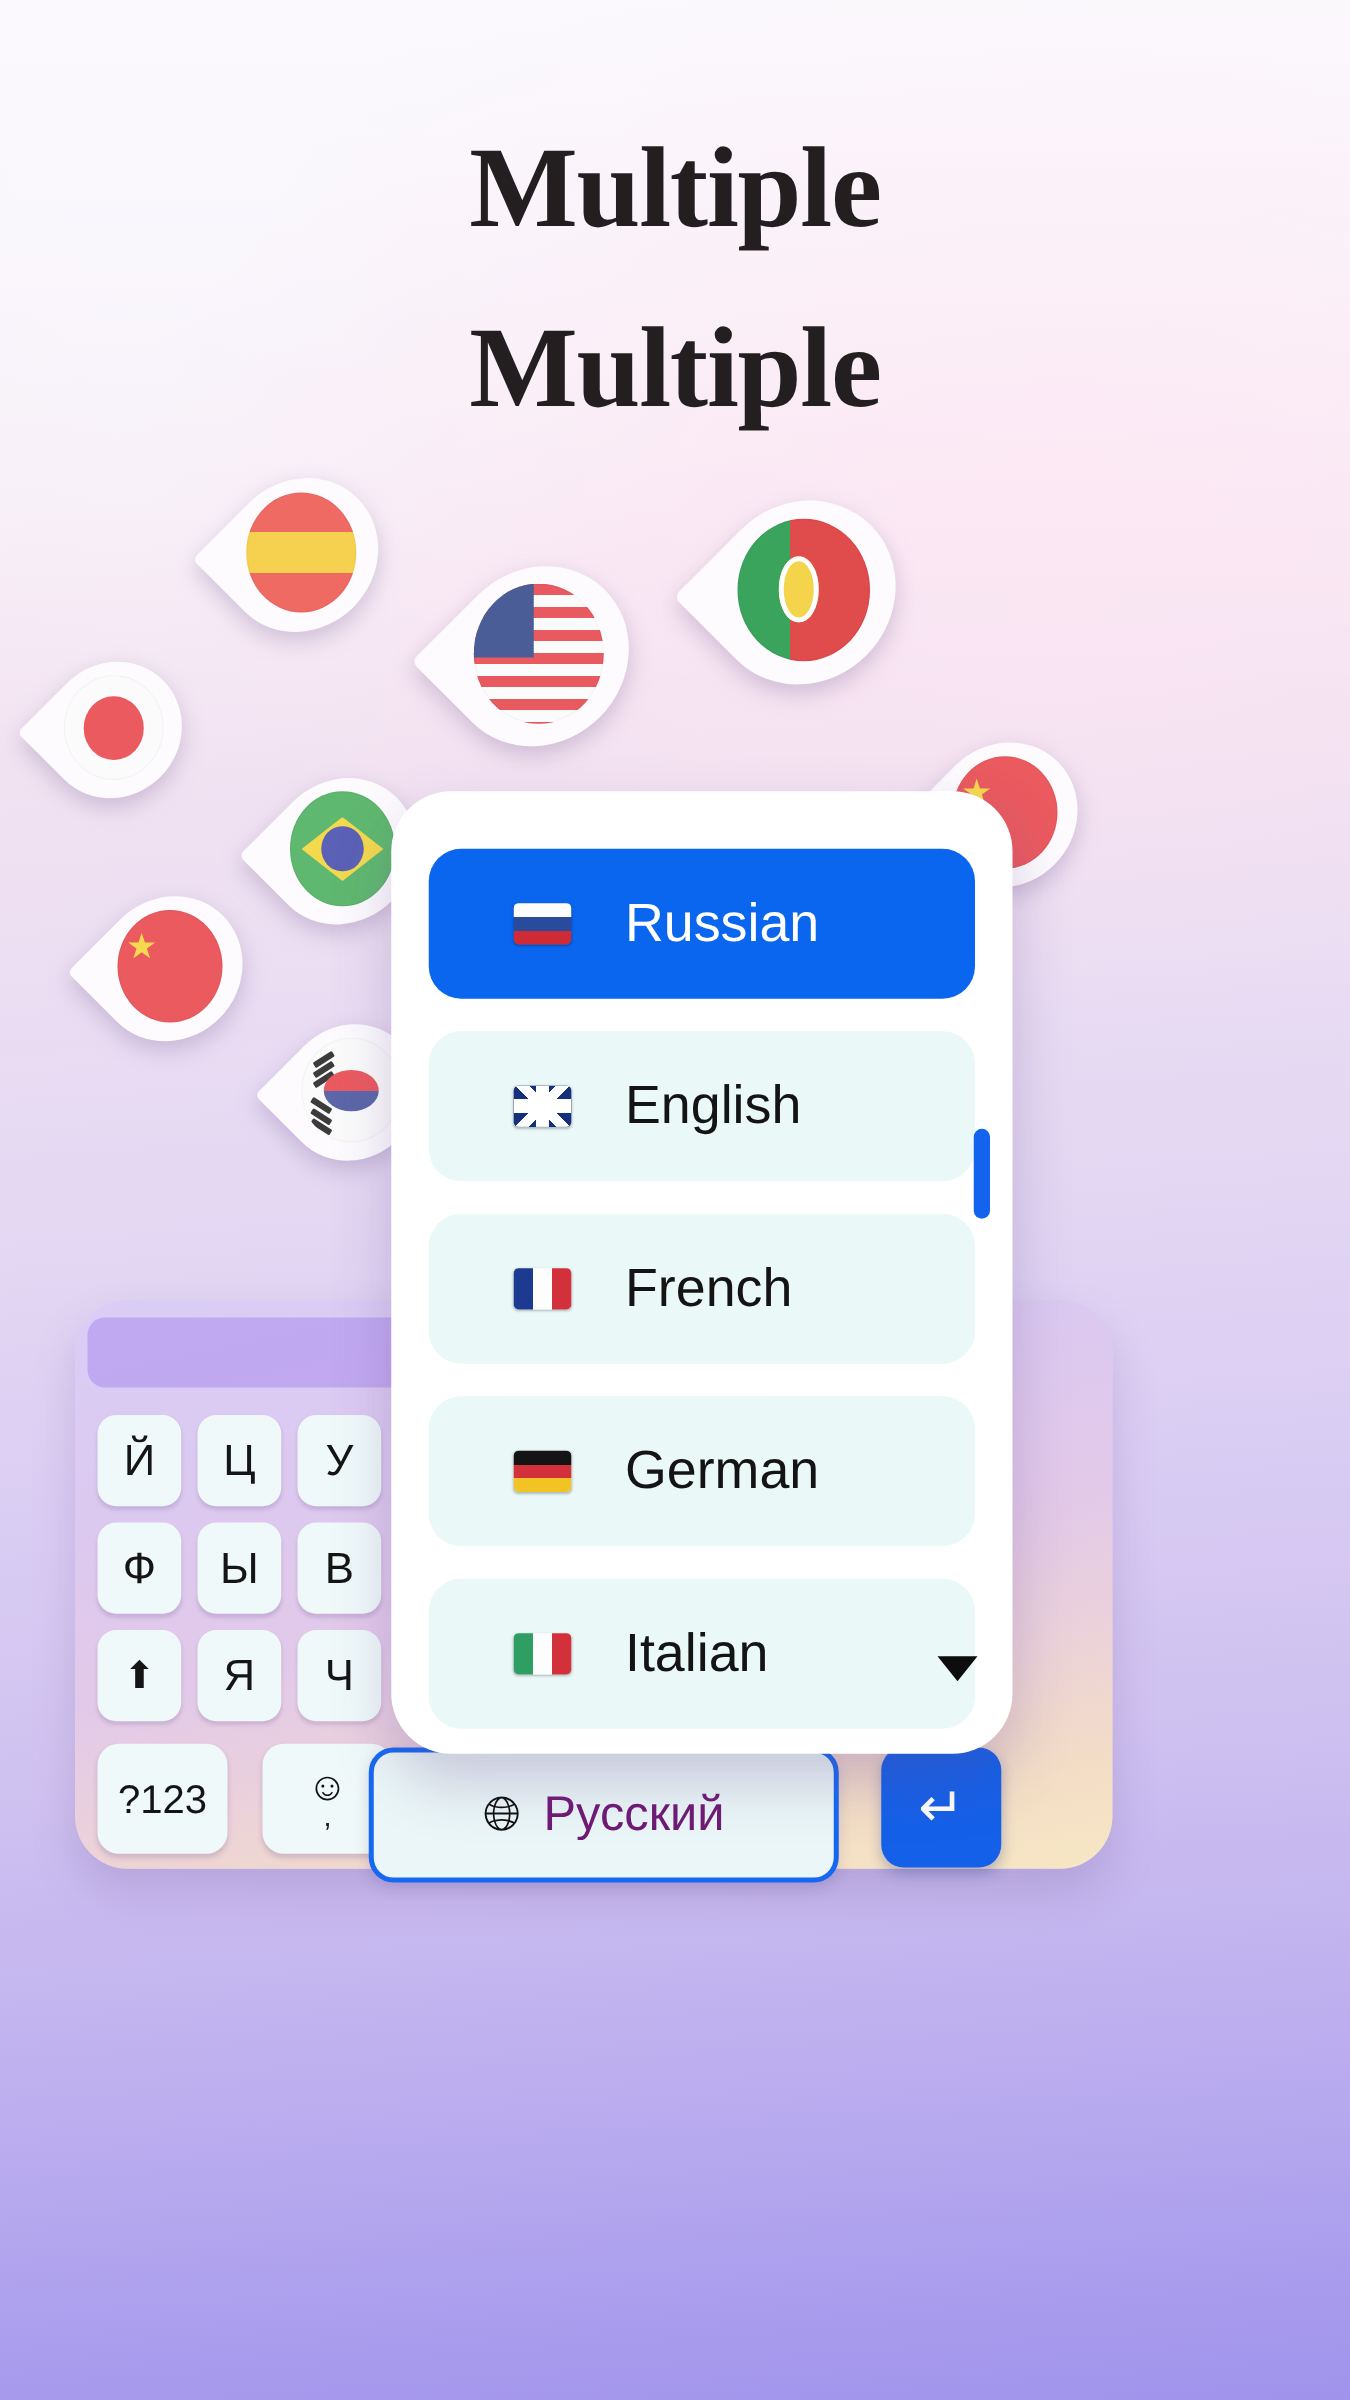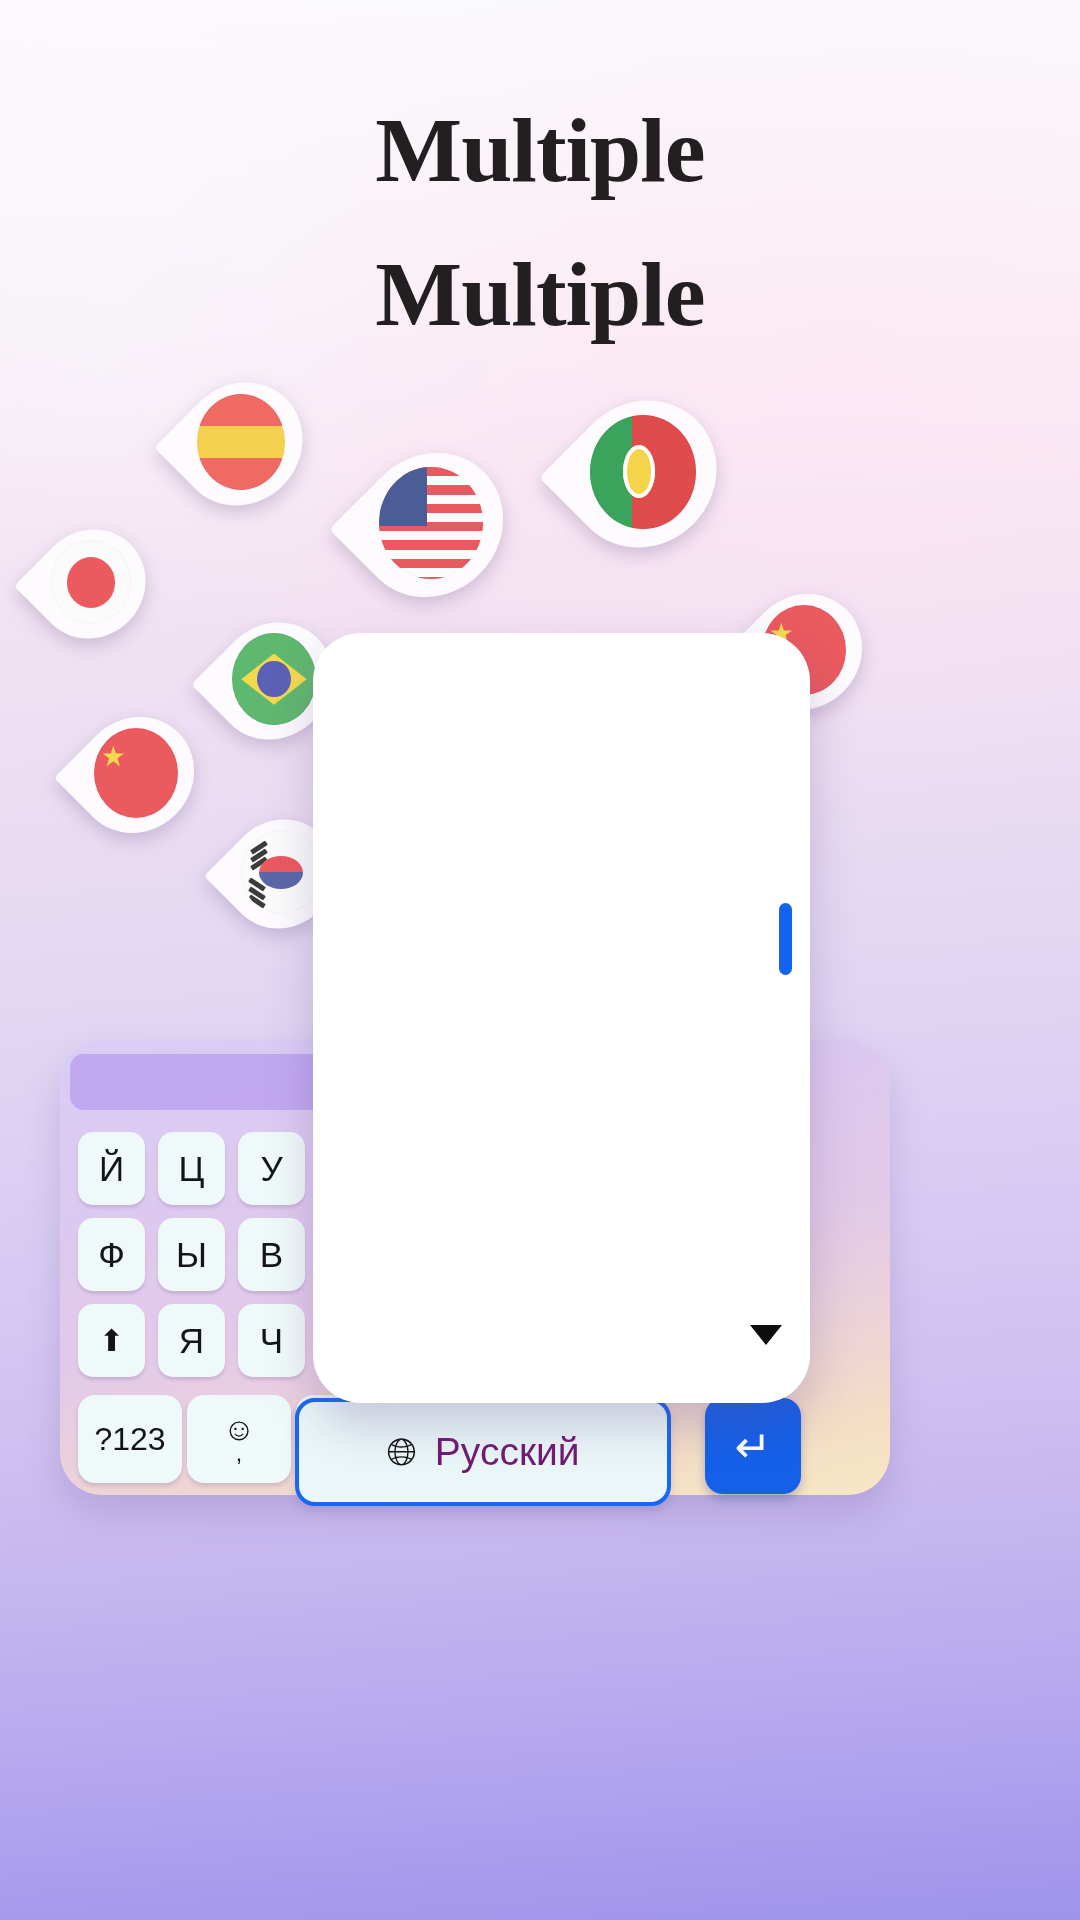--- a/index.html
+++ b/index.html
@@ -115,21 +115,21 @@
   .key{
     width:67px;height:73px;border-radius:15px;
     background:#eff9f9;
     box-shadow:0 3px 3px rgba(120,95,150,.22);
     display:flex;align-items:center;justify-content:center;
     font-size:35px;color:#151515;
   }
   .shift{font-size:30px;}
 
   
-  .fnrow{position:absolute;left:78px;top:1395px;display:flex;gap:5px;align-items:center;z-index:3;}
+  .fnrow{position:absolute;left:78px;top:1395px;display:flex;gap:28px;align-items:center;z-index:3;}
   .fnkey{
     width:104px;height:88px;border-radius:17px;background:#eff9f9;
     box-shadow:0 3px 4px rgba(120,95,150,.25);
     display:flex;align-items:center;justify-content:center;font-size:32px;color:#141414;
   }
   .fnkey.sm{width:92px;}
   .fnkey.col{flex-direction:column;line-height:1;}
   .fnkey.col .cm{font-size:23px;margin-top:-3px;}
 
   
@@ -331,20 +331,42 @@
   <div class="spacebar">
     <span class="globe">🌐︎</span>
     <span class="lbl">Русский</span>
   </div>
 
   <div class="enterkey">
     <span>↵</span>
   </div>
 
   <div class="panel">
+    <div class="panel-list" id="lang-list">
+        <div class="lang-row selected">
+          <div class="flag fl-ru"></div>
+          <div class="name">Russian</div>
+        </div>
+        <div class="lang-row">
+          <div class="flag fl-gb"></div>
+          <div class="name">English</div>
+        </div>
+        <div class="lang-row">
+          <div class="flag fl-fr"></div>
+          <div class="name">French</div>
+        </div>
+        <div class="lang-row">
+          <div class="flag fl-de"></div>
+          <div class="name">German</div>
+        </div>
+        <div class="lang-row">
+          <div class="flag fl-it"></div>
+          <div class="name">Italian</div>
+        </div>
+      </div>
 
     <div class="scroll-track">
       <div class="scroll-thumb"></div>
     </div>
 
     <div class="panel-arrow"></div>
   </div>
 
 </div>
 

